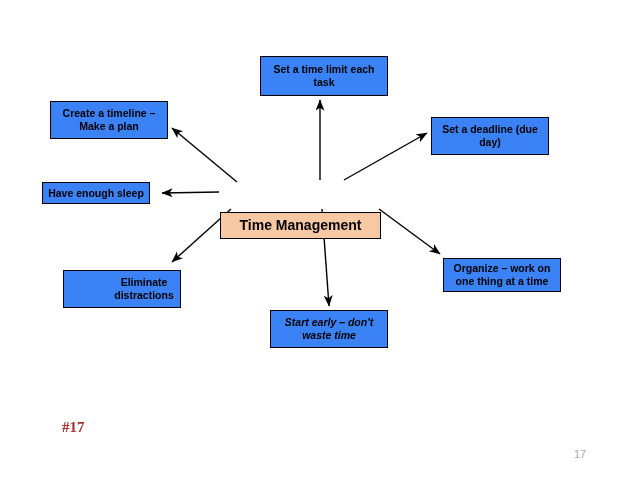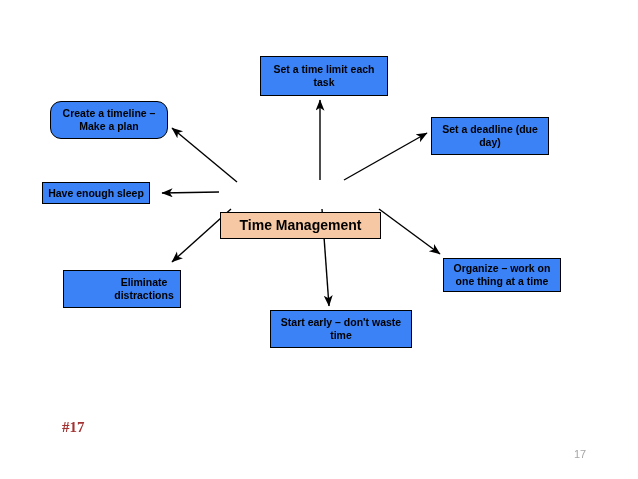--- a/index.html
+++ b/index.html
@@ -86,37 +86,37 @@
         <line x1="231" y1="209" x2="172" y2="262"></line>
         <line x1="322" y1="209" x2="329" y2="306"></line>
         <line x1="379" y1="209" x2="440" y2="254"></line>
       </g>
   </svg>
 
   <div class="node node-branch" style="left:260px; top:56px; width:128px; height:40px;">
     <span>Set a time limit each task</span>
   </div>
 
-  <div class="node node-branch" style="left:50px; top:101px; width:118px; height:38px;border-radius:11px;">
+  <div class="node node-branch" style="left:50px; top:101px; width:118px; height:38px;">
     <span>Create a timeline – Make a plan</span>
   </div>
 
   <div class="node node-branch" style="left:431px; top:117px; width:118px; height:38px;justify-content:center;">
     <span>Set a deadline (due day)</span>
   </div>
 
   <div class="node node-branch" style="left:42px; top:182px; width:108px; height:22px;">
     <span>Have enough sleep</span>
   </div>
 
   <div class="node node-branch" style="left:63px; top:270px; width:118px; height:38px;padding-left:48px;">
     <span>Eliminate distractions</span>
   </div>
 
-  <div class="node node-branch" style="left:270px; top:310px; width:142px; height:38px;">
+  <div class="node node-branch" style="left:270px; top:310px; width:118px; height:38px;font-style:italic;">
     <span>Start early – don't waste time</span>
   </div>
 
   <div class="node node-branch" style="left:443px; top:258px; width:118px; height:34px;">
     <span>Organize – work on one thing at a time</span>
   </div>
 
   <div class="node node-center" style="left:220px; top:180px; width:161px; height:27px;margin-top:32px;">
     <span>Time Management</span>
   </div>

